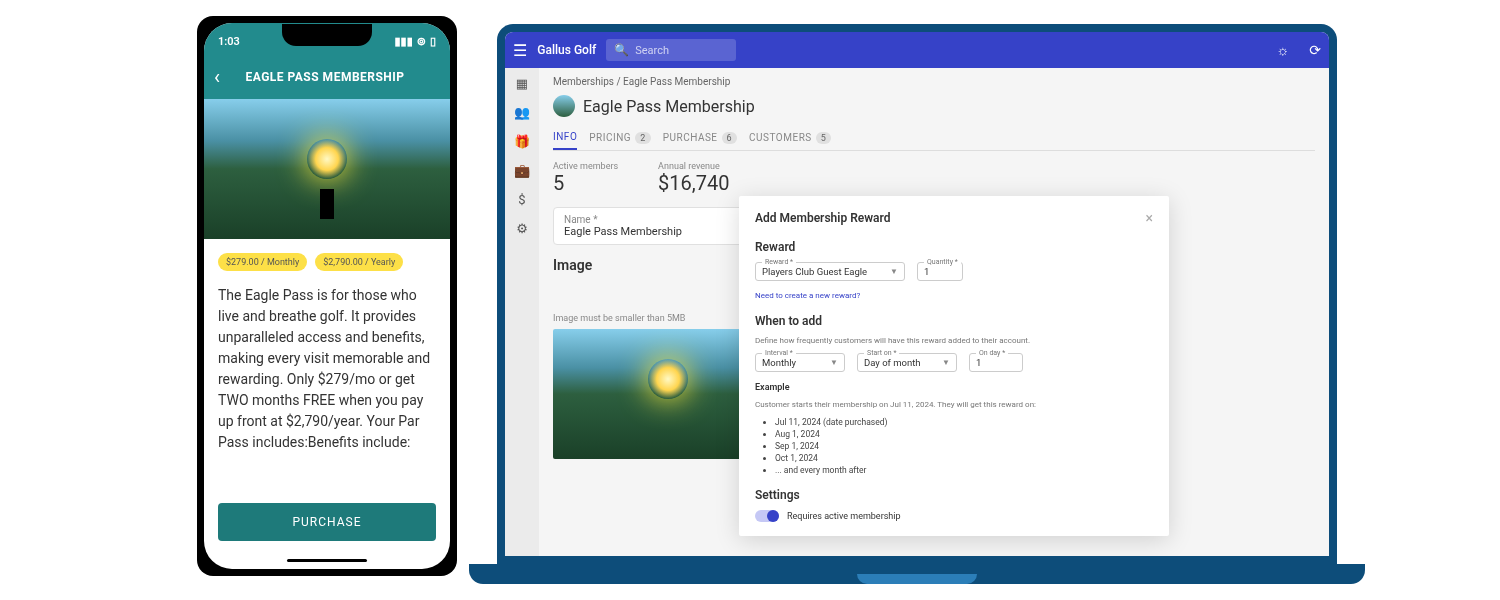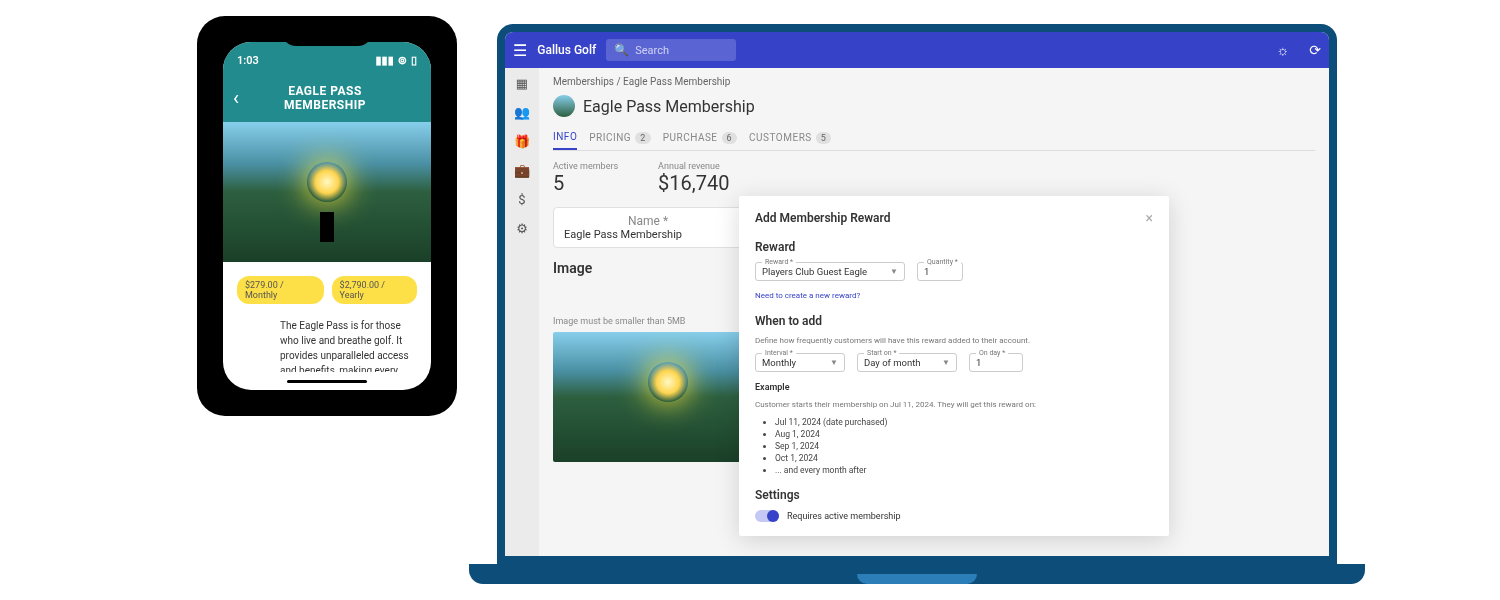--- a/index.html
+++ b/index.html
@@ -1,33 +1,33 @@
 <!DOCTYPE html>
 <html><head>
 <meta charset="utf-8">
 <style>
 * { box-sizing: border-box; margin: 0; padding: 0; font-family: -apple-system, BlinkMacSystemFont, "Segoe UI", Roboto, Arial, sans-serif; }
 body { width: 1500px; height: 600px; background: #fff; position: relative; overflow: hidden; }
 
 
-.phone { position: absolute; left: 197px; top: 16px; width: 260px; height: 400px; border-radius: 28px; background: #000; padding: 26px; }
+.phone { position: absolute; left: 197px; top: 16px; width: 260px; height: 560px; border-radius: 16px; background: #000; padding: 7px; }
 .phone-screen { width: 100%; height: 100%; border-radius: 28px; overflow: hidden; background: #fff; display: flex; flex-direction: column; }
 .notch { position: absolute; top: 8px; left: 50%; transform: translateX(-50%); width: 90px; height: 22px; background: #000; border-radius: 0 0 14px 14px; z-index: 10; }
 .statusbar { background: #228b8d; color: #fff; height: 36px; display: flex; align-items: center; justify-content: space-between; padding: 0 14px; font-size: 11px; font-weight: 600; }
 .statusbar .right-icons { display: flex; gap: 4px; align-items: center; }
 .phone-header { background: #228b8d; color: #fff; display: flex; align-items: center; padding: 6px 10px 10px 10px; }
 .phone-header .back { font-size: 20px; margin-right: 10px; cursor: pointer; }
 .phone-header .title { font-size: 12px; font-weight: 700; letter-spacing: 0.5px; flex: 1; text-align: center; margin-right: 20px; }
 .hero { height: 140px; background: linear-gradient(to bottom, #87ceeb 0%, #4a90a4 30%, #2d5f3f 50%, #1a4028 100%); position: relative; overflow: hidden; }
 .sun { position: absolute; top: 40px; left: 50%; transform: translateX(-50%); width: 40px; height: 40px; background: radial-gradient(circle, #fff9c4 0%, #ffd54f 40%, transparent 70%); border-radius: 50%; box-shadow: 0 0 30px #ffeb3b; }
 .golfer { position: absolute; bottom: 20px; left: 50%; transform: translateX(-50%); width: 14px; height: 30px; background: #000; }
 .phone-body { flex: 1; padding: 14px 14px 10px 14px; overflow: hidden; display: flex; flex-direction: column; }
 .pricing-pills { display: flex; gap: 8px; margin-bottom: 14px; }
 .pill { font-size: 9px; color: #555; background: #fde047; border-radius: 12px; padding: 4px 8px; }
-.desc { font-size: 10px; color: #333; line-height: 1.5; margin-bottom: 8px; margin-left: 43px; }
+.desc { font-size: 14px; color: #333; line-height: 1.5; margin-bottom: 8px; }
 .bullets { list-style: disc; padding-left: 18px; font-size: 9.5px; color: #444; line-height: 1.5; }
 .bullets li { margin-bottom: 6px; }
 .bullets li.faded { color: #bbb; }
 .purchase-btn { margin-top: auto; background: #1e7a7a; color: #fff; text-align: center; padding: 12px; font-size: 12px; letter-spacing: 1px; border-radius: 4px; cursor: pointer; }
 .home-bar { height: 18px; display: flex; align-items: center; justify-content: center; }
 .home-bar .bar { width: 80px; height: 3px; background: #000; border-radius: 2px; }
 
 
 .laptop { position: absolute; left: 497px; top: 24px; width: 840px; height: 560px; }
 .laptop-frame { width: 100%; height: 540px; border-radius: 16px 16px 0 0; background: #0d4d7a; padding: 8px; }
@@ -58,21 +58,21 @@
 .tabs { display: flex; gap: 12px; border-bottom: 1px solid #ddd; margin-bottom: 10px; }
 .tab { font-size: 10px; color: #888; padding: 6px 0; cursor: pointer; display: flex; align-items: center; gap: 4px; letter-spacing: 0.5px; }
 .tab.active { color: #3642c8; border-bottom: 2px solid #3642c8; }
 .tab .badge { background: #e0e0e0; color: #666; font-size: 9px; padding: 1px 5px; border-radius: 8px; }
 
 .stats { display: flex; gap: 40px; margin-bottom: 12px; }
 .stat-label { font-size: 9px; color: #888; }
 .stat-value { font-size: 20px; color: #333; }
 
 .form-field-card { background: #fff; border: 1px solid #e0e0e0; border-radius: 4px; padding: 6px 10px; margin-bottom: 12px; width: 190px; }
-.form-card-label { font-size: 12px; color: #888; text-align: center; }
+.form-card-label { font-size: 10px; color: #888; }
 .form-card-value { font-size: 11px; color: #333; }
 
 .section-heading { font-size: 14px; font-weight: 600; color: #333; margin: 10px 0 40px 0; }
 .image-hint { font-size: 9px; color: #888; margin-bottom: 6px; }
 .image-preview { width: 230px; height: 130px; background: linear-gradient(to bottom, #87ceeb 0%, #4a90a4 30%, #2d5f3f 50%, #1a4028 100%); position: relative; border-radius: 2px; }
 
 
 .modal { position: absolute; left: 200px; top: 128px; width: 430px; background: #fff; box-shadow: 0 4px 24px rgba(0,0,0,0.15); border-radius: 2px; padding: 14px 16px; font-size: 10px; color: #333; z-index: 20; }
 .modal-header { display: flex; justify-content: space-between; align-items: center; margin-bottom: 14px; }
 .modal-title { font-size: 12px; font-weight: 600; }

